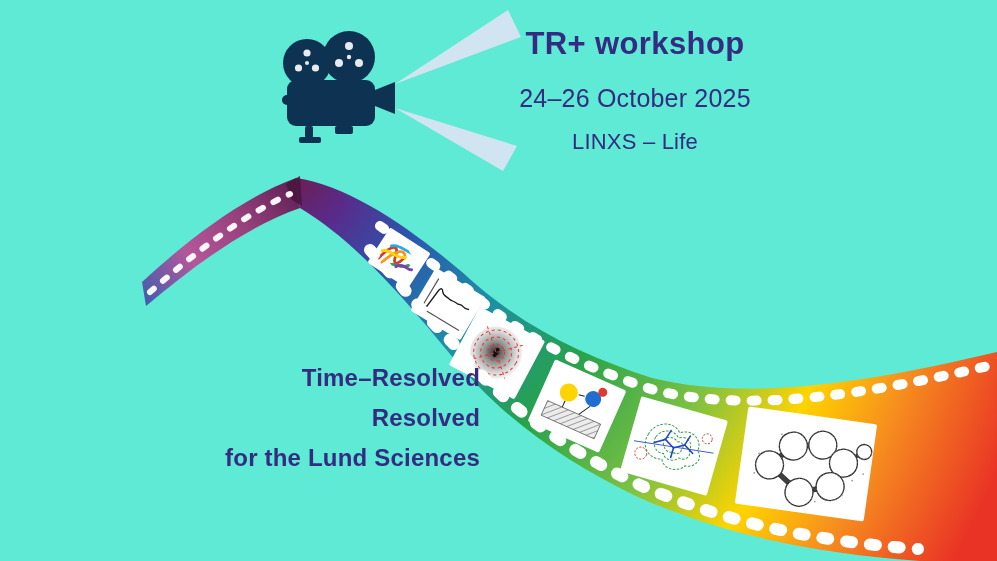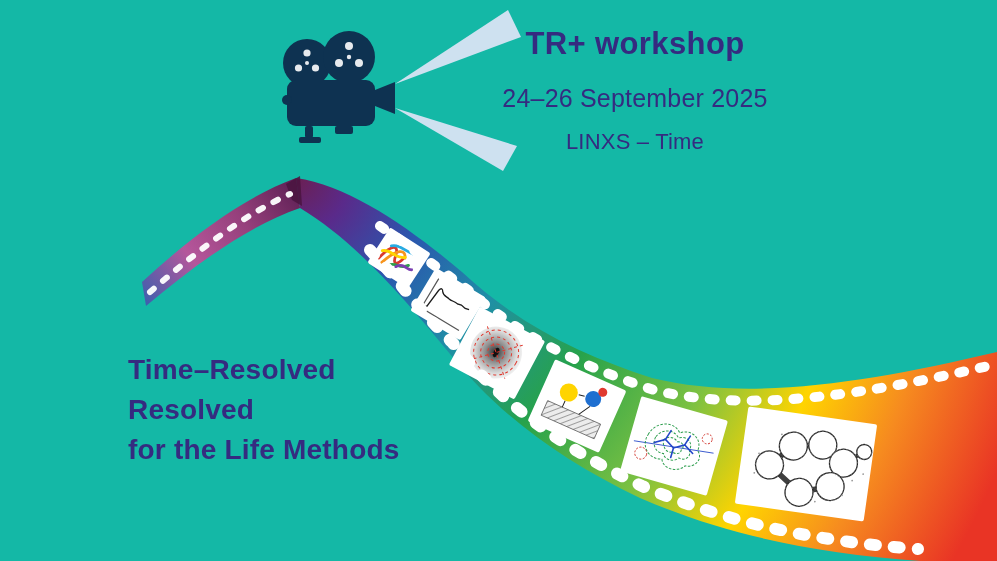--- a/index.html
+++ b/index.html
@@ -1,26 +1,26 @@
 <!DOCTYPE html>
 <html><head>
 <meta charset="utf-8">
 <style>
   html,body{margin:0;padding:0;background:#ffffff;}
   .poster{
-    position:relative;width:997px;height:561px;background:#14b8a6;overflow:hidden;
+    position:relative;width:997px;height:561px;background:#5eead4;overflow:hidden;
     font-family:"Liberation Sans",sans-serif;
   }
   .poster svg{position:absolute;left:0;top:0;}
   .txt{position:absolute;color:#352b80;text-align:center;}
   .title{left:455px;top:26px;width:360px;font-size:31px;font-weight:700;letter-spacing:.4px;}
   .dates{left:445px;top:84px;width:380px;font-size:25px;font-weight:500;letter-spacing:.2px;}
   .location{left:455px;top:129px;width:360px;font-size:22px;font-weight:500;letter-spacing:.2px;}
-  .tagline{position:absolute;left:128px;top:350px;width:352px;text-align:left;
-    color:#352b80;font-size:28px;font-weight:700;line-height:40px;letter-spacing:.2px;}
+  .tagline{position:absolute;left:128px;top:358px;width:352px;text-align:right;
+    color:#352b80;font-size:24px;font-weight:700;line-height:40px;letter-spacing:.2px;}
 </style>
 </head>
 <body>
 
 <div class="poster">
 
   <svg width="997" height="561" viewBox="0 0 997 561">
     <defs>
       <radialGradient id="stripGrad" gradientUnits="userSpaceOnUse" cx="296" cy="178" r="760">
         <stop offset="0" stop-color="#6b1f52"></stop>
@@ -185,22 +185,22 @@
         <circle cx="26" cy="33" r="2"></circle>
         <circle cx="68" cy="16" r="4"></circle>
           <circle cx="58" cy="33" r="4"></circle>
           <circle cx="78" cy="33" r="4"></circle>
         <circle cx="68" cy="27" r="2.2"></circle>
       </g>
     </g>
   </svg>
 
   <div class="txt title">TR+ workshop</div>
-  <div class="txt dates">24–26 September 2025</div>
-  <div class="txt location">LINXS – Time</div>
+  <div class="txt dates">24–26 October 2025</div>
+  <div class="txt location">LINXS – Life</div>
 
   <div class="tagline">
     <div>Time–Resolved</div>
     <div>Resolved</div>
-    <div>for the Life Methods</div>
+    <div>for the Lund Sciences</div>
   </div>
 
 </div>
 
 </body></html>

